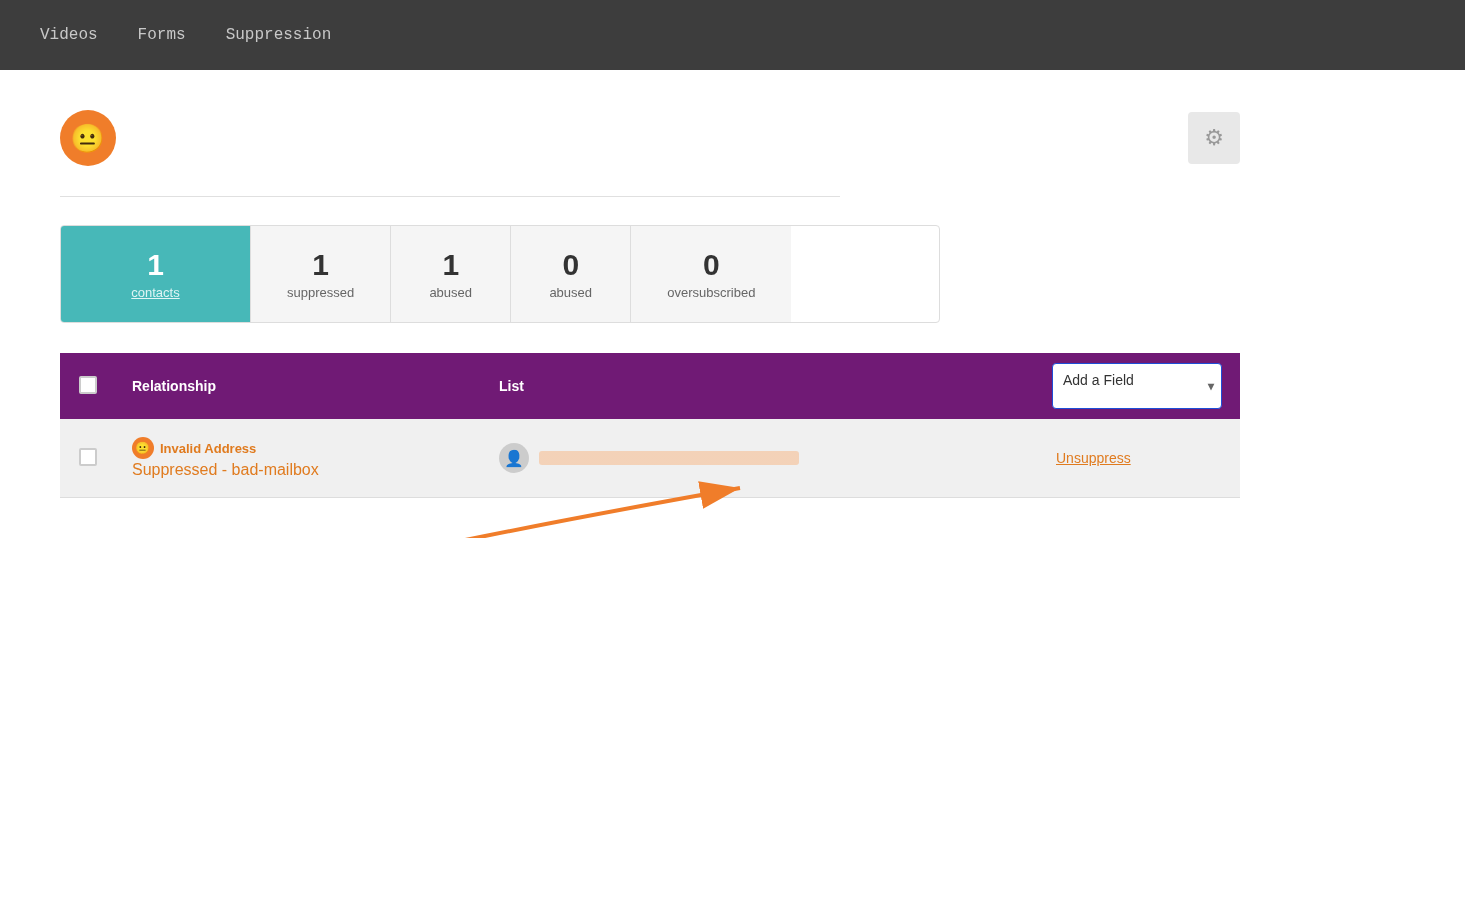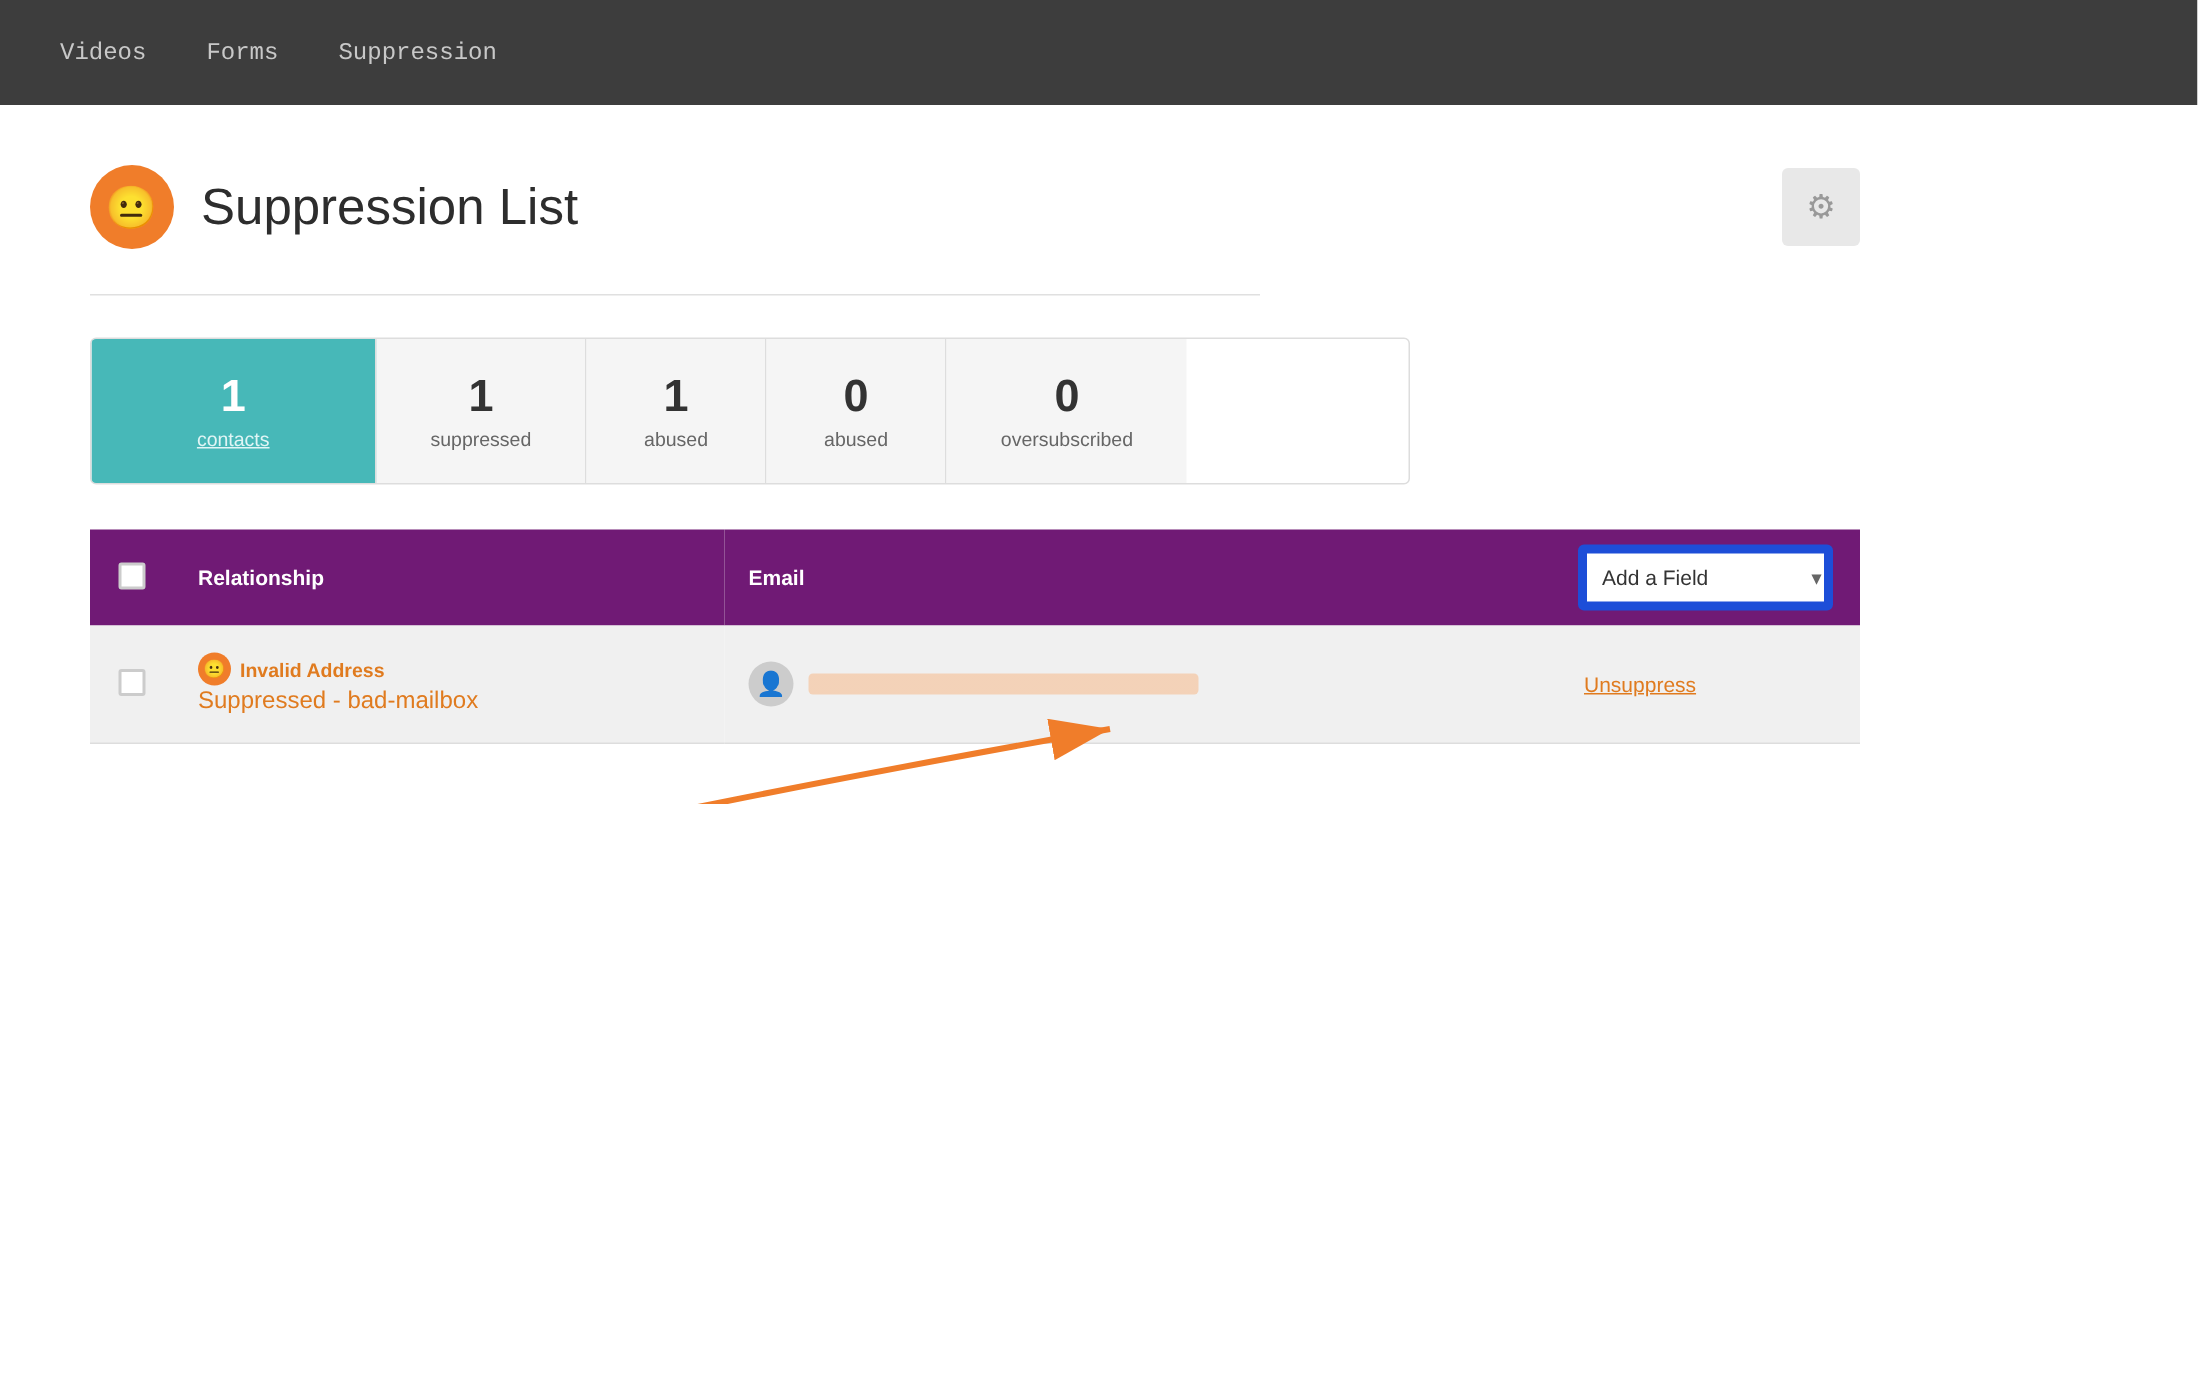--- a/index.html
+++ b/index.html
@@ -154,23 +154,23 @@
       border: 2px solid #ccc;
       background: #fff;
       border-radius: 2px;
       display: inline-block;
       cursor: pointer;
     }
 
     
     .field-select {
       background: #fff;
-      border: 6px solid #1d4ed8;
+      border: 1px solid #1d4ed8;
       border-radius: 4px;
-      padding: 8px 28px 8px 10px;
+      padding: 8px 28px 20px 10px;
       font-size: 14px;
       color: #333;
       appearance: none;
       cursor: pointer;
       width: 170px;
     }
 
     
     .data-table tbody tr {
       background: #f0f0f0;
@@ -287,21 +287,20 @@
   <a href="#">Videos</a>
   <a href="#">Forms</a>
   <a href="#">Suppression</a>
 </nav>
 
 <div class="main-content">
 
   <div class="page-header">
     <div class="page-header-left">
       <div class="page-avatar">😐</div>
-      <h1 class="page-title">Suppression List</h1>
     </div>
     <button class="settings-btn">
       <span>⚙</span>
     </button>
   </div>
 
   <hr class="header-divider">
 
   <div class="stats-row">
     <div class="stat-card active">
@@ -326,21 +325,21 @@
     </div>
   </div>
 
   <table class="data-table">
     <thead>
       <tr>
         <th class="check-col">
           <span class="checkbox-custom"></span>
         </th>
         <th>Relationship</th>
-        <th class="email-col">Email</th>
+        <th class="email-col">List</th>
         <th class="action-col">
           <div class="select-wrapper">
             <select class="field-select">
               <option>Add a Field</option>
               <option>First Name</option>
               <option>Last Name</option>
               <option>Phone</option>
               <option>Company</option>
             </select>
           </div>

